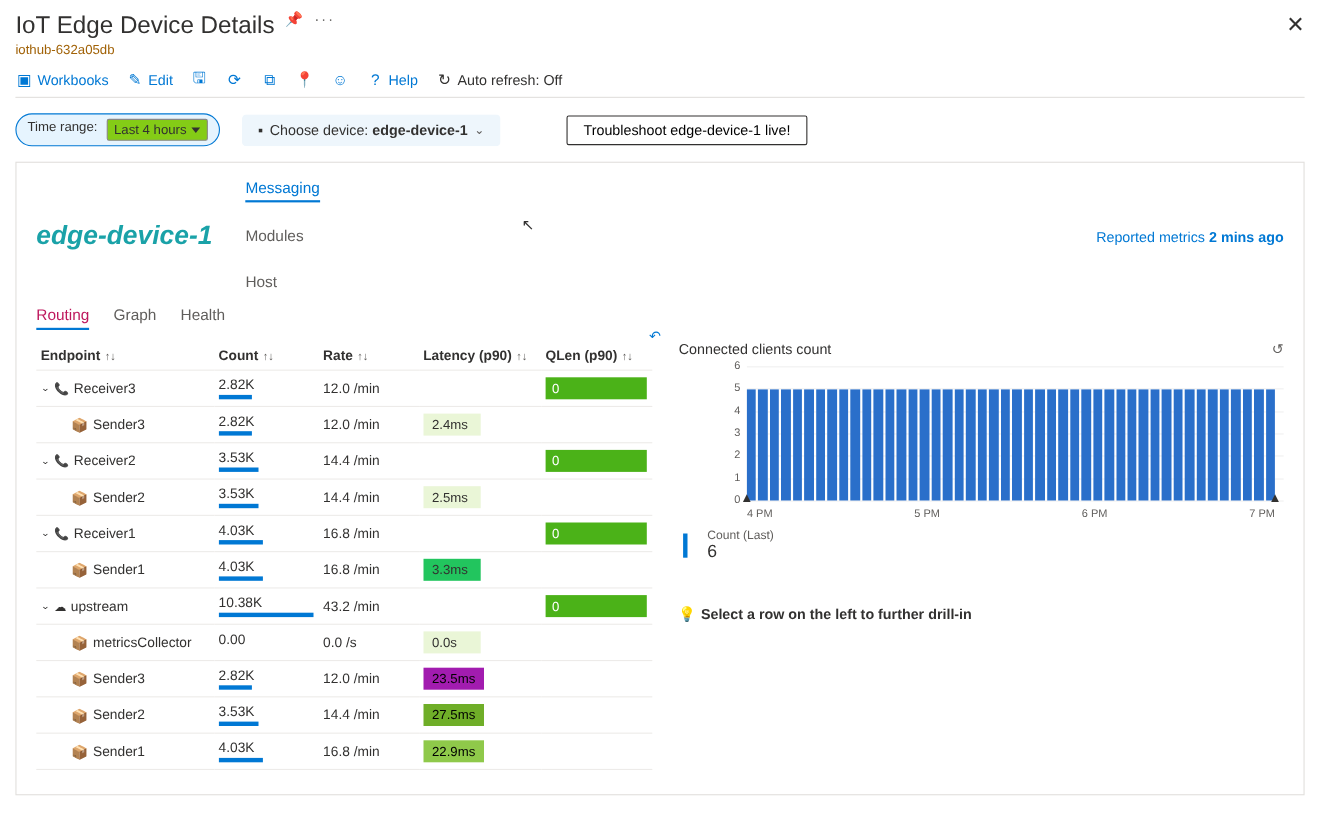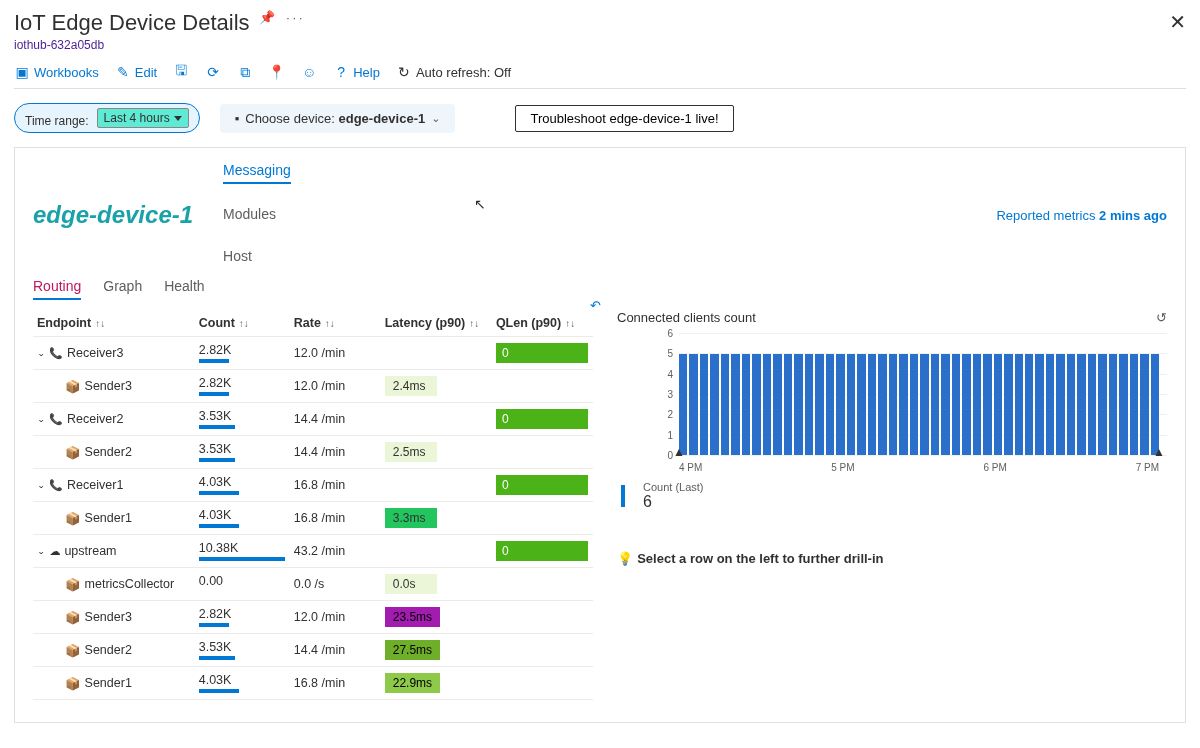--- a/index.html
+++ b/index.html
@@ -5,33 +5,33 @@
   * { box-sizing: border-box; margin: 0; padding: 0; }
   body { font-family: "Segoe UI", Arial, sans-serif; font-size: 13px; color: #323130; background: #fff; }
 
   .page { width: 1200px; height: 748px; margin: 0 auto; padding: 10px 14px; position: relative; }
 
   
   .header { display: flex; align-items: flex-start; }
   .header-title-row { display: flex; align-items: flex-start; gap: 10px; }
   .header-title { font-size: 22px; font-weight: 400; }
   .icon-pin, .icon-more, .icon-close { color: #605e5c; cursor: pointer; }
-  .header-sub { font-size: 12px; color: #4c1d95; margin-top: 2px; }
+  .header-sub { font-size: 12px; color: #a16207; margin-top: 2px; }
   .header-close { margin-left: auto; font-size: 20px; color: #323130; }
 
   
   .toolbar { display: flex; align-items: center; gap: 16px; margin-top: 12px; padding-bottom: 8px; border-bottom: 1px solid #e1dfdd; }
   .tb-item { display: flex; align-items: center; gap: 4px; color: #0078d4; font-size: 13px; cursor: pointer; }
   .tb-item.plain { color: #323130; }
   .tb-icon { width: 16px; height: 16px; display: inline-flex; align-items: center; justify-content: center; font-size: 14px; }
 
   
   .filters { display: flex; align-items: center; gap: 20px; margin-top: 14px; }
-  .time-range { display: flex; align-items: flex-end; gap: 8px; border: 1.5px solid #0078d4; border-radius: 16px; background: #e6f4fe; padding: 4px 10px; font-size: 12px; }
-  .time-range-select { border: 1px solid #8a8886; background: #5eead4; border-radius: 2px; padding: 2px 18px 2px 6px; font-size: 12px; position: relative; cursor: pointer; }
+  .time-range { display: flex; align-items: flex-start; gap: 8px; border: 1.5px solid #0078d4; border-radius: 16px; background: #e6f4fe; padding: 4px 10px; font-size: 12px; }
+  .time-range-select { border: 1px solid #8a8886; background: #84cc16; border-radius: 2px; padding: 2px 18px 2px 6px; font-size: 12px; position: relative; cursor: pointer; }
   .time-range-select::after { content: ""; position: absolute; right: 6px; top: 7px; border-left: 4px solid transparent; border-right: 4px solid transparent; border-top: 5px solid #323130; }
   .choose-device { display: flex; align-items: center; gap: 6px; background: #eef6fc; border: 1px solid transparent; border-radius: 4px; padding: 6px 14px; font-size: 13px; cursor: pointer; }
   .choose-device .chev { font-size: 11px; color: #605e5c; }
   .troubleshoot { border: 1px solid #323130; background: #fff; border-radius: 2px; padding: 5px 14px; font-size: 13px; cursor: pointer; margin-left: 40px; }
 
   
   .card { border: 1px solid #e1dfdd; margin-top: 14px; padding: 14px 18px 22px 18px; }
   .card-head { display: flex; align-items: center; gap: 30px; }
   .device-name { font-family: "Segoe UI", sans-serif; font-size: 24px; color: #1aa2a8; font-style: italic; font-weight: 600; }
   .tabs-primary { display: flex; gap: 22px; flex-direction: column; }

